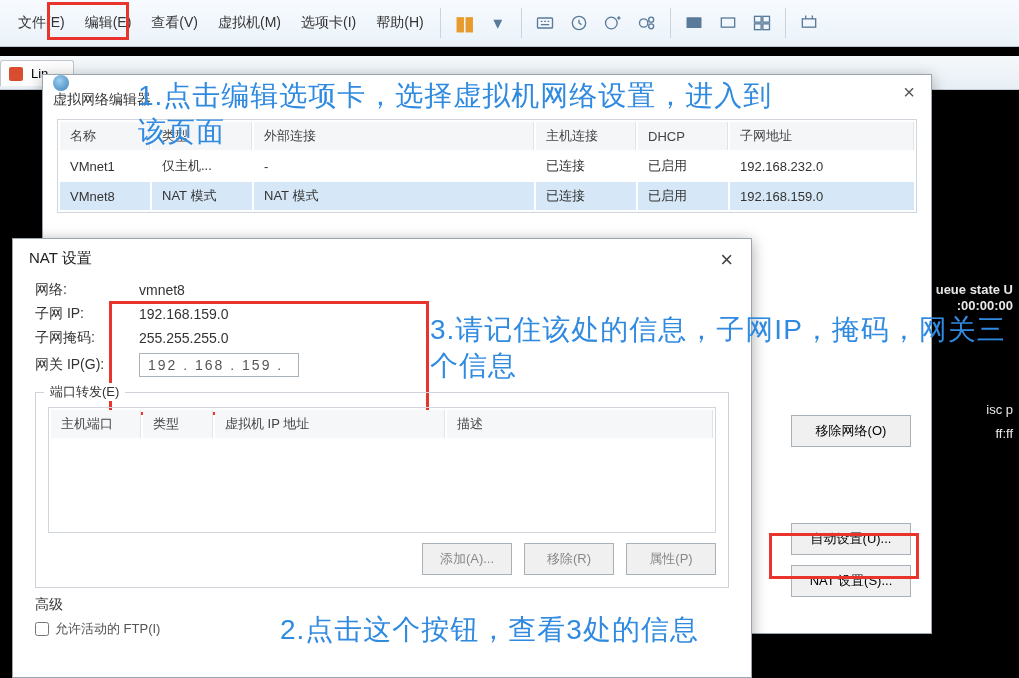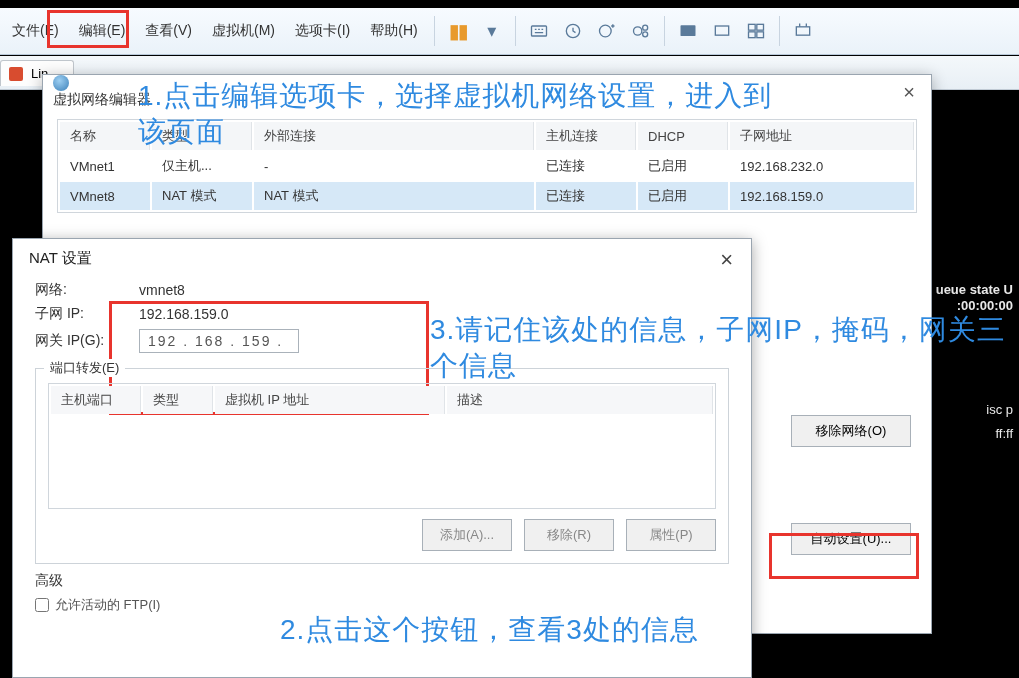--- a/index.html
+++ b/index.html
@@ -1,19 +1,19 @@
 <!DOCTYPE html>
 <html><head>
 <meta charset="utf-8">
 <style>
   * { box-sizing: border-box; margin: 0; padding: 0; font-family: "Microsoft YaHei", "SimSun", Arial, sans-serif; }
   body { width: 1019px; height: 678px; overflow: hidden; position: relative; background: #000; }
   
   
-  .menubar { position: absolute; top: 8px; left: 0; right: 0; height: 47px; background: linear-gradient(to bottom, #f7fbff 0%, #eaf2f9 100%); border-bottom: 1px solid #b8c8d8; display: flex; align-items: center; padding: 0 2px; }
+  .menubar { position: absolute; top: 0; left: 0; right: 0; height: 47px; background: linear-gradient(to bottom, #f7fbff 0%, #eaf2f9 100%); border-bottom: 1px solid #b8c8d8; display: flex; align-items: center; padding: 0 8px; }
   .menu-item { padding: 6px 10px; font-size: 14px; color: #333; cursor: pointer; }
   .menu-highlight { border: 3px solid #e8342d; position: absolute; top: 2px; left: 47px; width: 82px; height: 38px; pointer-events: none; }
   .toolbar-sep { width: 1px; height: 30px; background: #c8d4e0; margin: 0 6px; }
   .toolbar-icon { width: 28px; height: 28px; display: flex; align-items: center; justify-content: center; font-size: 18px; color: #5a7a9a; margin: 0 3px; cursor: pointer; }
   .pause-icon { color: #e89a2d; font-size: 20px; letter-spacing: -2px; }
   
   
   .tab-strip { position: absolute; top: 56px; left: 0; right: 0; height: 34px; background: linear-gradient(to bottom, #f4f8fb, #e8eff5); border-bottom: 1px solid #c0cad4; }
   .tab { position: absolute; top: 4px; left: 0; background: #fdfdfd; border: 1px solid #c0c6cc; border-bottom: none; padding: 5px 14px 5px 30px; font-size: 13px; border-radius: 3px 3px 0 0; }
   .tab::before { content: ""; position: absolute; left: 8px; top: 6px; width: 14px; height: 14px; background: #d84c2f; border-radius: 2px; }
@@ -187,36 +187,41 @@
           <td>已启用</td>
           <td>192.168.159.0</td>
         </tr>
       </tbody>
     </table>
   </div>
   <div class="side-buttons">
     <button class="win-btn">移除网络(O)</button>
     <div style="height:56px"></div>
     <button class="win-btn">自动设置(U)...</button>
+    <button class="win-btn">NAT 设置(S)...</button>
   </div>
   <div class="nat-highlight"></div>
 </div>
 
 <div class="dlg-nat">
   <div class="dlg-title2">NAT 设置</div>
   <span class="dlg-close2">×</span>
 
   <div class="nat-form">
     <div class="nat-row">
       <span class="nat-label">网络:</span>
       <span class="nat-value">vmnet8</span>
     </div>
     <div class="nat-row">
       <span class="nat-label">子网 IP:</span>
       <span class="nat-value">192.168.159.0</span>
+    </div>
+    <div class="nat-row">
+      <span class="nat-label">子网掩码:</span>
+      <span class="nat-value">255.255.255.0</span>
     </div>
     <div class="nat-row">
       <span class="nat-label">网关 IP(G):</span>
       <input class="ip-input" value="192 . 168 . 159 .   2" style="">
     </div>
   </div>
 
   <div class="red-box-nat"></div>
 
   <div class="groupbox">

